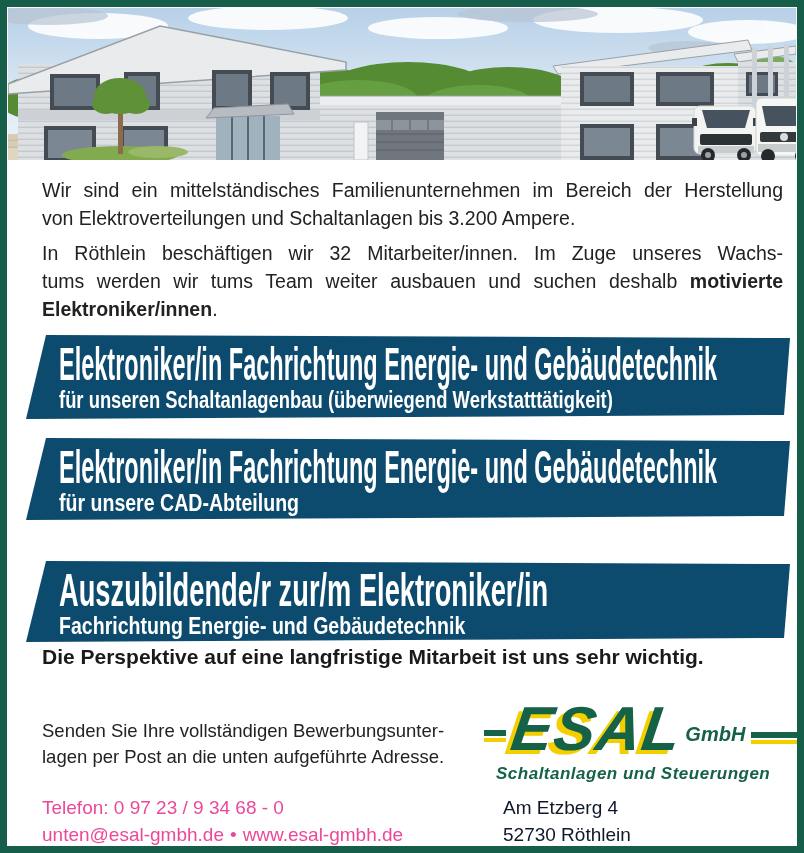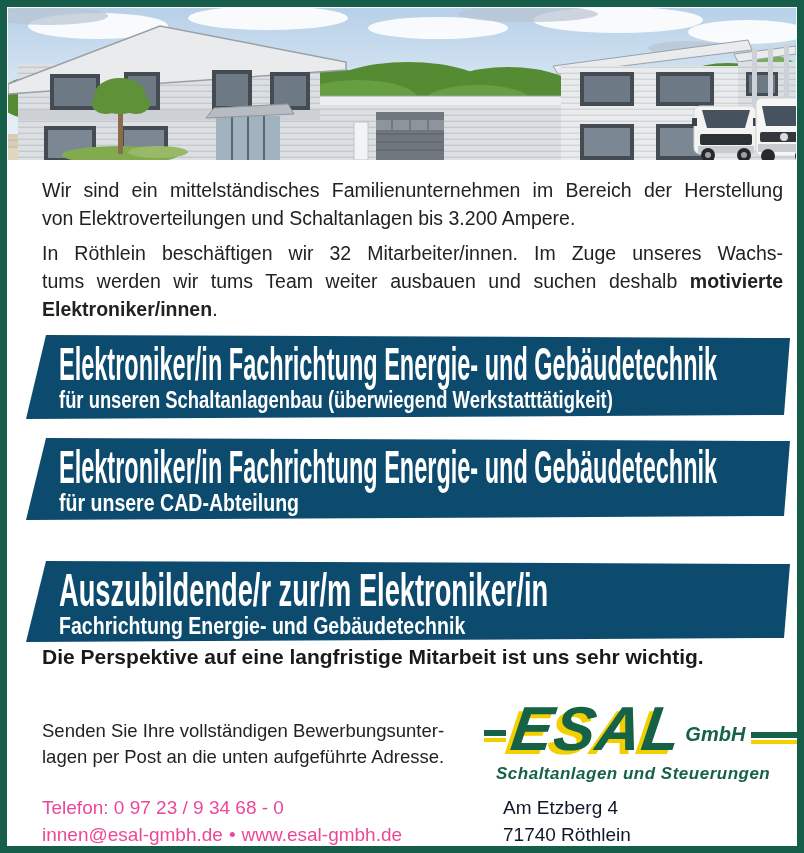--- a/index.html
+++ b/index.html
@@ -266,20 +266,20 @@
       <div class="dash dash-right">
           <div class="g"></div>
           <div class="y"></div>
         </div>
     </div>
     <div class="tagline">Schaltanlagen und Steuerungen</div>
   </div>
 
   <div class="contact-left">
     <div>Telefon: 0 97 23 / 9 34 68 - 0</div>
-    <div><span>innen@esal-gmbh.de</span><span class="sep">•</span><span>www.esal-gmbh.de</span></div>
+    <div><span>unten@esal-gmbh.de</span><span class="sep">•</span><span>www.esal-gmbh.de</span></div>
   </div>
   <div class="contact-right">
     <div>Am Etzberg 4</div>
-    <div>71740 Röthlein</div>
+    <div>52730 Röthlein</div>
   </div>
 
 </div>
 
 </body></html>

